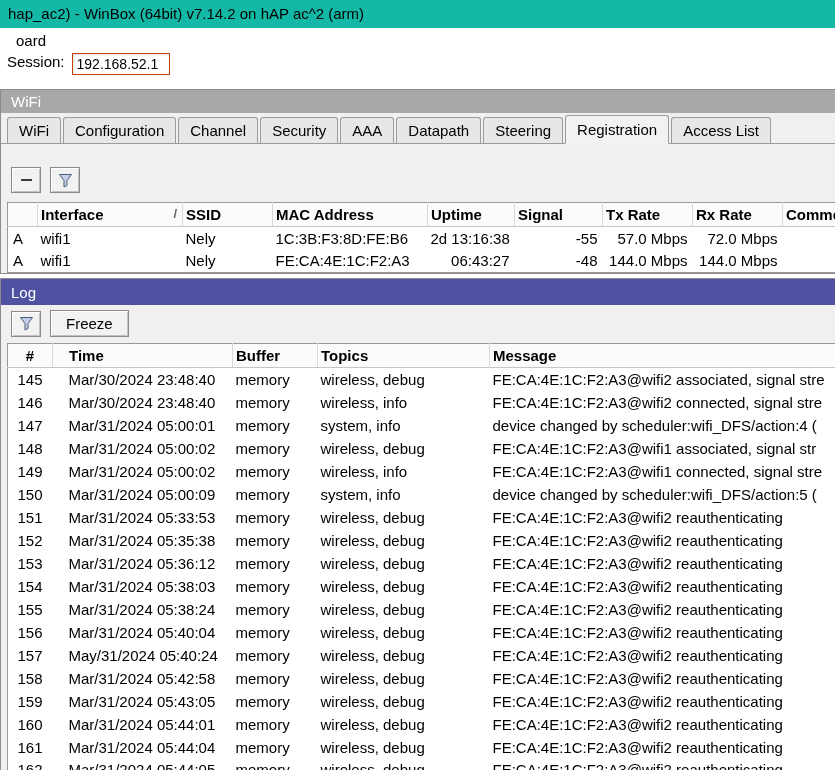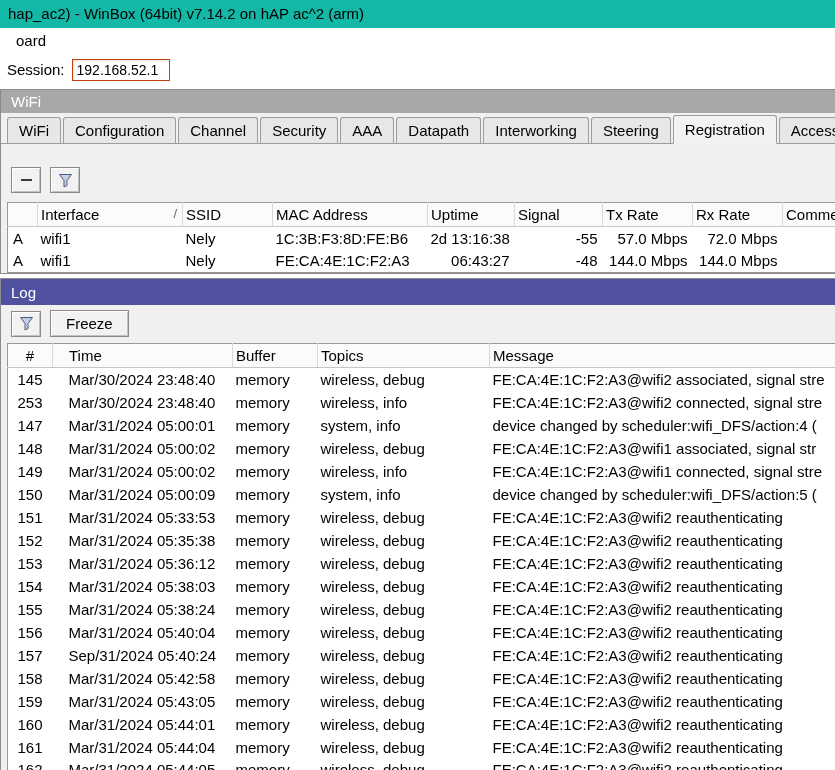--- a/index.html
+++ b/index.html
@@ -5,21 +5,21 @@
   * { box-sizing: border-box; margin: 0; padding: 0; }
   html,body { width: 835px; height: 770px; overflow: hidden; }
   body {
     background: #ffffff;
     font-family: "Liberation Sans", sans-serif;
     font-size: 15px;
     color: #000;
   }
   .titlebar { height: 28px; line-height: 28px; padding-left: 8px; white-space: nowrap; background:#14b8a6; }
   .menubar  { height: 25px; line-height: 25px; padding-left: 16px; background:#fff; }
-  .session-row { height: 33px; display: flex; align-items: center; gap: 7px; padding-left: 7px; background:#fff; }
+  .session-row { height: 33px; display: flex; gap: 7px; padding-left: 7px; background:#fff; }
   .session-row input {
     width: 98px; height: 22px; border: 1px solid #c2410c; padding: 1px 4px;
     font: 14px "Liberation Sans", sans-serif; box-shadow: inset 1px 1px 2px rgba(0,0,0,.12);
   }
 
   .win { width: 884px; border: 1px solid #8c8c8c; background: #f0f0f0; }
   .wifi-win { margin-top: 3px; }
   .log-win  { margin-top: 4px; min-height: 500px; }
   .win-title { height: 23px; display: flex; align-items: center; padding-left: 10px; color: #fff; }
   .win-title.gray { background: #a8a8a8; }
@@ -45,21 +45,21 @@
   .tbtn.freeze { padding: 0 15px; height: 27px; }
   .minus { width: 11px; height: 2px; background: #3a3a3a; display: block; }
 
   table.grid {
     margin-left: 6px; border-collapse: collapse; table-layout: fixed;
     background: #fff; border: 1px solid #999;
   }
   .wifi-win table.grid { margin-top: 9px; width: 875px; }
   .log-win  table.grid { margin-top: 6px; width: 882px; }
   th {
-    text-align: left; font-weight: normal; background: #fbfbfb;
+    text-align: left; font-weight: bold; background: #fbfbfb;
     border-right: 1px solid #d9d9d9; border-bottom: 1px solid #c6c6c6;
     height: 24px; padding: 0 3px; white-space: nowrap; overflow: hidden;
   }
   td { height: 23px; padding: 0 3px; white-space: nowrap; overflow: hidden; background: #fff; }
   .c-flags { padding-left: 5px; }
   .c-uptime, .c-signal, .c-tx_rate, .c-rx_rate { text-align: right; padding-right: 5px; }
   .c-num { text-align: right; padding-right: 10px; }
   .c-time { padding-left: 16px; }
   th.h-num { text-align: center; }
   th.h-time { padding-left: 16px; margin-top: 48px; }
@@ -89,21 +89,20 @@
       <span>WiFi</span>
     </div>
     <div class="win-body">
       <div class="tabs">
           <div class="tab">WiFi</div>
           <div class="tab">Configuration</div>
           <div class="tab">Channel</div>
           <div class="tab">Security</div>
           <div class="tab">AAA</div>
           <div class="tab">Datapath</div>
-          <div class="tab">Interworking</div>
           <div class="tab">Steering</div>
           <div class="tab active">Registration</div>
           <div class="tab">Access List</div>
         </div>
 
       <div class="toolbar">
         <button class="tbtn">
           <span class="minus"></span>
         </button>
         <button class="tbtn">
@@ -202,21 +201,21 @@
         </thead>
         <tbody>
             <tr>
               <td class="c-num">145</td>
               <td class="c-time">Mar/30/2024 23:48:40</td>
               <td class="c-buffer">memory</td>
               <td class="c-topics">wireless, debug</td>
               <td class="c-message">FE:CA:4E:1C:F2:A3@wifi2 associated, signal stre</td>
             </tr>
             <tr>
-              <td class="c-num">253</td>
+              <td class="c-num">146</td>
               <td class="c-time">Mar/30/2024 23:48:40</td>
               <td class="c-buffer">memory</td>
               <td class="c-topics">wireless, info</td>
               <td class="c-message">FE:CA:4E:1C:F2:A3@wifi2 connected, signal stre</td>
             </tr>
             <tr>
               <td class="c-num">147</td>
               <td class="c-time">Mar/31/2024 05:00:01</td>
               <td class="c-buffer">memory</td>
               <td class="c-topics">system, info</td>
@@ -280,21 +279,21 @@
             </tr>
             <tr>
               <td class="c-num">156</td>
               <td class="c-time">Mar/31/2024 05:40:04</td>
               <td class="c-buffer">memory</td>
               <td class="c-topics">wireless, debug</td>
               <td class="c-message">FE:CA:4E:1C:F2:A3@wifi2 reauthenticating</td>
             </tr>
             <tr>
               <td class="c-num">157</td>
-              <td class="c-time">Sep/31/2024 05:40:24</td>
+              <td class="c-time">May/31/2024 05:40:24</td>
               <td class="c-buffer">memory</td>
               <td class="c-topics">wireless, debug</td>
               <td class="c-message">FE:CA:4E:1C:F2:A3@wifi2 reauthenticating</td>
             </tr>
             <tr>
               <td class="c-num">158</td>
               <td class="c-time">Mar/31/2024 05:42:58</td>
               <td class="c-buffer">memory</td>
               <td class="c-topics">wireless, debug</td>
               <td class="c-message">FE:CA:4E:1C:F2:A3@wifi2 reauthenticating</td>

